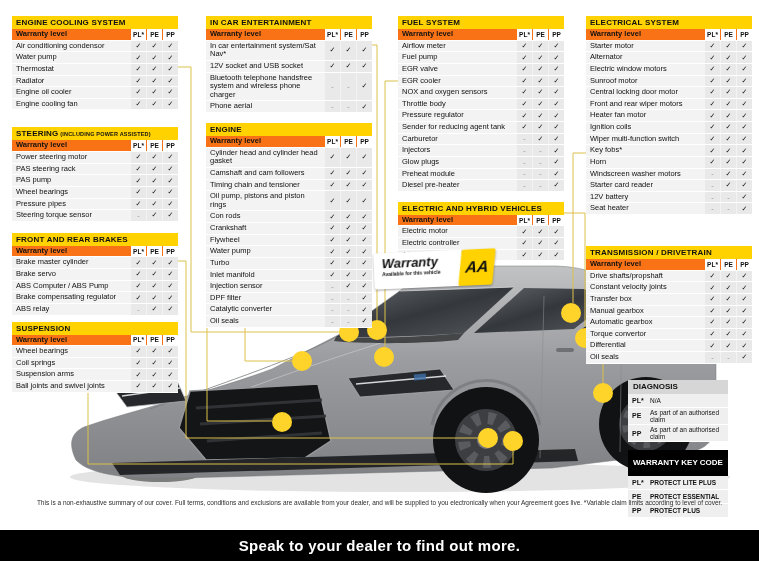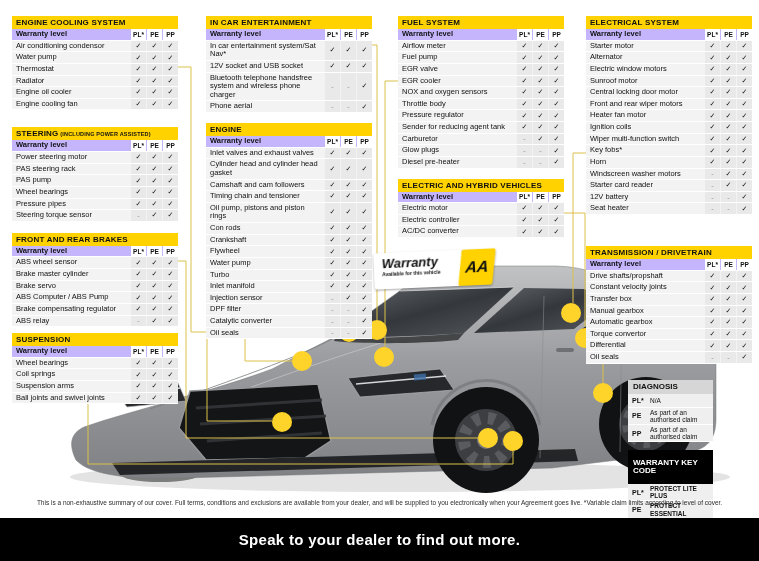--- a/index.html
+++ b/index.html
@@ -15,28 +15,28 @@
   .t-steering{margin-top:17px}.t-brakes{margin-top:11px}.t-suspension{margin-top:6px}
   .t-engine{margin-top:10px}.t-hybrid{margin-top:10px}.t-transmission{margin-top:31px}
 
   .ttl{background:#FFD200;font-size:8px;font-weight:bold;padding:3px 20px 2px 4px;
        letter-spacing:.2px;line-height:1;}
   .ttl .sfx{font-size:5.5px;}
   .row{display:flex;align-items:stretch;border-bottom:1px solid #fff;background:#F3F3F3;min-height:10.5px;}
   .row .lbl{flex:1;font-size:7.5px;line-height:1.15;padding:1px 2px 1px 4px;display:flex;align-items:center;}
   .row .cell{width:15px;margin-left:1px;background:#E9E9E9;display:flex;align-items:center;
              justify-content:center;font-size:7px;}
-  .hrow{background:#c4b5fd;}
+  .hrow{background:#f97316;}
   .hrow .lbl{font-weight:bold;}
   .hrow .cell{background:#fff;font-weight:bold;font-size:6.5px;}
   .mark-yes{color:#111;}
   .mark-no{color:#8f8f8f;}
 
   
-  .side-box{width:85px;margin-left:42px;}
+  .side-box{width:100px;margin-left:42px;}
   #diagnosis{margin-top:16px;}
   #keycode{margin-top:8px;}
   .dx-title{background:#D6D6D6;font-weight:bold;font-size:8px;padding:3px 5px;line-height:1;}
   .kc-title{background:#000;color:#fff;font-weight:bold;font-size:8px;padding:9px 5px;line-height:1;}
   .dx-row{display:flex;align-items:center;background:#EFEFEF;border-bottom:1px solid #fff;
           min-height:11px;padding:1px 4px;}
   .dx-code{width:18px;font-weight:bold;font-size:7px;flex:none;}
   .dx-text{font-size:6.5px;line-height:1.1;}
   .kc-text{font-weight:bold;}
 
@@ -46,21 +46,21 @@
   .sign-main{flex:1;background:#fff;border-radius:2px 0 0 2px;padding:4px 2px 2px 8px;}
   .sign-title{font-size:13px;font-weight:bold;font-style:italic;line-height:1;}
   .sign-sub{font-size:5px;font-weight:bold;margin-top:1px;}
   .sign-aa{width:34px;background:#FFD200;margin-left:-2px;transform:skewX(-8deg);
            display:flex;align-items:center;justify-content:center;border-radius:2px;
            font-size:16px;font-weight:bold;font-style:italic;}
 
   
   #disclaimer{position:absolute;left:0;top:499px;width:759px;text-align:center;
               font-size:6.5px;color:#2b2b2b;}
-  #cta-bar{position:absolute;left:0;bottom:0;width:759px;height:43px;background:#000;
+  #cta-bar{position:absolute;left:0;bottom:0;width:759px;height:31px;background:#000;
            display:flex;align-items:center;justify-content:center;}
   #cta-text{color:#fff;font-size:15px;font-weight:bold;letter-spacing:.3px;}
 </style>
 </head>
 <body>
 
 <div id="stage">
 
   <svg id="scene" width="759" height="561" viewBox="0 0 759 561">
     <defs>
@@ -254,26 +254,20 @@
         </section>
         <section class="wtable t-brakes">
           <div class="ttl"><span>FRONT AND REAR BRAKES</span></div>
           <div class="row hrow">
             <span class="lbl">Warranty level</span>
             <span class="cell">PL*</span>
             <span class="cell">PE</span>
             <span class="cell">PP</span>
           </div>
           <div class="row">
-            <span class="lbl">ABS wheel sensor</span>
-            <span class="cell mark-yes">✓</span>
-            <span class="cell mark-yes">✓</span>
-            <span class="cell mark-yes">✓</span>
-          </div>
-          <div class="row">
             <span class="lbl">Brake master cylinder</span>
             <span class="cell mark-yes">✓</span>
             <span class="cell mark-yes">✓</span>
             <span class="cell mark-yes">✓</span>
           </div>
           <div class="row">
             <span class="lbl">Brake servo</span>
             <span class="cell mark-yes">✓</span>
             <span class="cell mark-yes">✓</span>
             <span class="cell mark-yes">✓</span>
@@ -369,26 +363,20 @@
         </section>
         <section class="wtable t-engine">
           <div class="ttl"><span>ENGINE</span></div>
           <div class="row hrow">
             <span class="lbl">Warranty level</span>
             <span class="cell">PL*</span>
             <span class="cell">PE</span>
             <span class="cell">PP</span>
           </div>
           <div class="row">
-            <span class="lbl">Inlet valves and exhaust valves</span>
-            <span class="cell mark-yes">✓</span>
-            <span class="cell mark-yes">✓</span>
-            <span class="cell mark-yes">✓</span>
-          </div>
-          <div class="row">
             <span class="lbl">Cylinder head and cylinder head gasket</span>
             <span class="cell mark-yes">✓</span>
             <span class="cell mark-yes">✓</span>
             <span class="cell mark-yes">✓</span>
           </div>
           <div class="row">
             <span class="lbl">Camshaft and cam followers</span>
             <span class="cell mark-yes">✓</span>
             <span class="cell mark-yes">✓</span>
             <span class="cell mark-yes">✓</span>
@@ -526,21 +514,33 @@
             <span class="cell mark-yes">✓</span>
             <span class="cell mark-yes">✓</span>
           </div>
           <div class="row">
             <span class="lbl">Carburetor</span>
             <span class="cell mark-no">-</span>
             <span class="cell mark-yes">✓</span>
             <span class="cell mark-yes">✓</span>
           </div>
           <div class="row">
+            <span class="lbl">Injectors</span>
+            <span class="cell mark-no">-</span>
+            <span class="cell mark-no">-</span>
+            <span class="cell mark-yes">✓</span>
+          </div>
+          <div class="row">
             <span class="lbl">Glow plugs</span>
+            <span class="cell mark-no">-</span>
+            <span class="cell mark-no">-</span>
+            <span class="cell mark-yes">✓</span>
+          </div>
+          <div class="row">
+            <span class="lbl">Preheat module</span>
             <span class="cell mark-no">-</span>
             <span class="cell mark-no">-</span>
             <span class="cell mark-yes">✓</span>
           </div>
           <div class="row">
             <span class="lbl">Diesel pre-heater</span>
             <span class="cell mark-no">-</span>
             <span class="cell mark-no">-</span>
             <span class="cell mark-yes">✓</span>
           </div>

